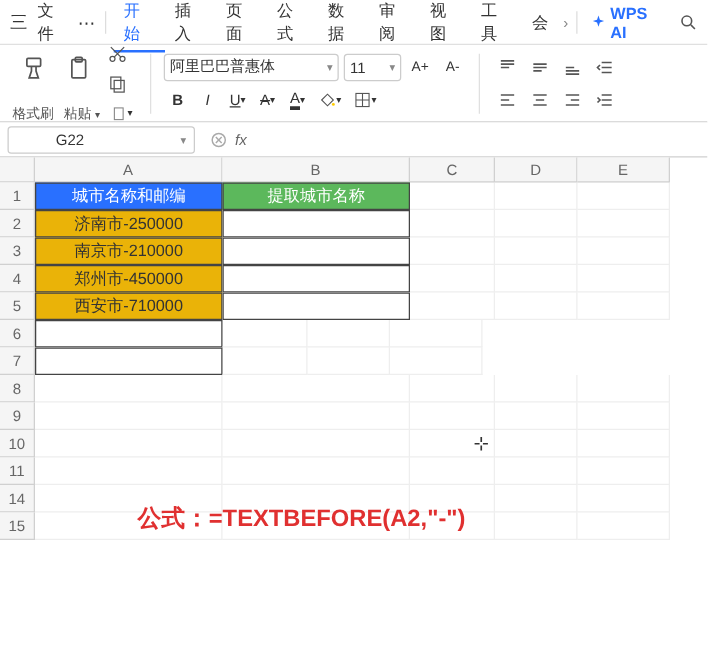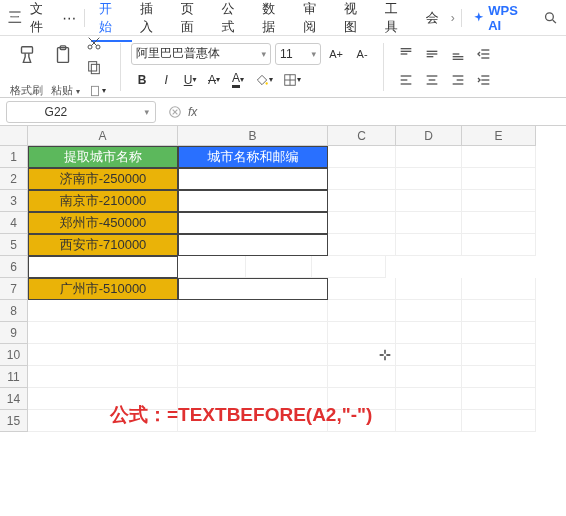--- a/index.html
+++ b/index.html
@@ -276,22 +276,22 @@
     <div class="corner"></div>
     <div class="col-h wA">A</div>
     <div class="col-h wB">B</div>
     <div class="col-h wC">C</div>
     <div class="col-h wD">D</div>
     <div class="col-h wE">E</div>
   </div>
   <div id="grid-rows">
       <div class="row">
         <div class="row-h">1</div>
+        <div class="cell wA header-blue">城市名称和邮编</div>
         <div class="cell wB header-green">提取城市名称</div>
-        <div class="cell wA header-blue">城市名称和邮编</div>
         <div class="cell wC"></div>
         <div class="cell wD"></div>
         <div class="cell wE"></div>
       </div>
       <div class="row">
         <div class="row-h">2</div>
         <div class="cell wA data-cell">济南市-250000</div>
         <div class="cell wB extract-cell"></div>
         <div class="cell wC"></div>
         <div class="cell wD"></div>
@@ -323,21 +323,20 @@
       </div>
       <div class="row">
         <div class="row-h">6</div>
         <div class="cell wB extract-cell"></div>
         <div class="cell wC"></div>
         <div class="cell wD"></div>
         <div class="cell wE"></div>
       </div>
       <div class="row">
         <div class="row-h">7</div>
-        <div class="cell wA data-cell">广州市-510000</div>
         <div class="cell wB extract-cell"></div>
         <div class="cell wC"></div>
         <div class="cell wD"></div>
         <div class="cell wE"></div>
       </div>
       <div class="row">
         <div class="row-h">8</div>
         <div class="cell wA"></div>
         <div class="cell wB"></div>
         <div class="cell wC"></div>

